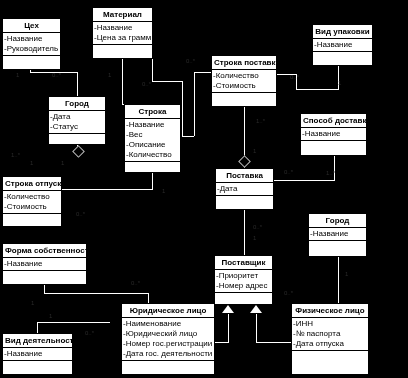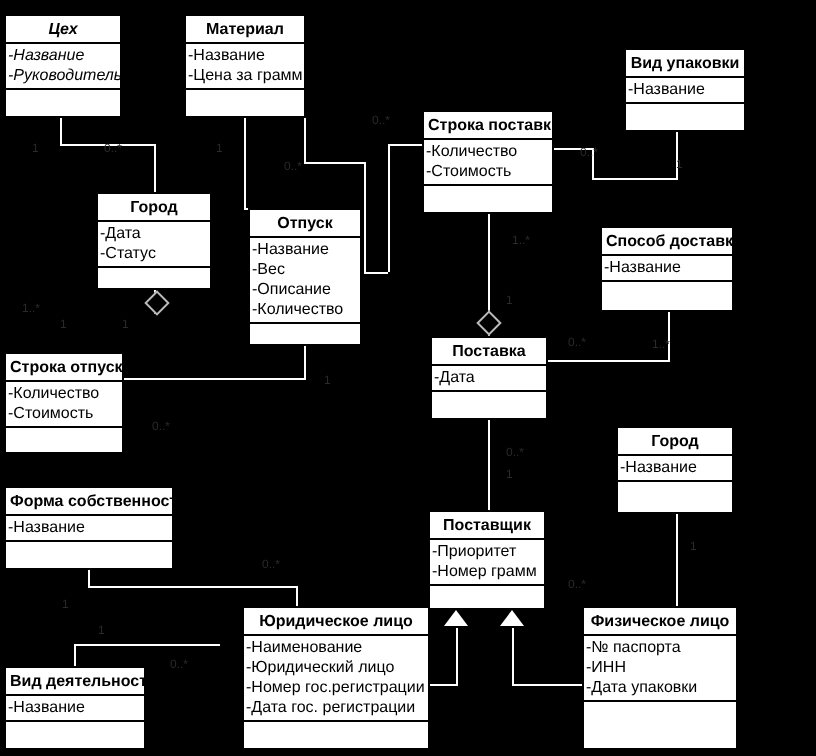--- a/index.html
+++ b/index.html
@@ -134,21 +134,21 @@
     <div class="mult" style="left: 284px; top: 169px;">0..*</div>
     <div class="mult" style="left: 326px; top: 170px;">1..*</div>
     <div class="mult" style="left: 253px; top: 224px;">0..*</div>
     <div class="mult" style="left: 253px; top: 235px;">1</div>
     <div class="mult" style="left: 345px; top: 271px;">1</div>
     <div class="mult" style="left: 284px; top: 290px;">0..*</div>
     <div class="mult" style="left: 131px; top: 280px;">0..*</div>
     <div class="mult" style="left: 31px; top: 300px;">1</div>
     <div class="mult" style="left: 49px; top: 313px;">1</div>
     <div class="mult" style="left: 85px; top: 330px;">0..*</div>
-    <div class="uml-class" style="left: 2px; top: 7px; width: 59px; height: 52px; font-style: italic;">
+    <div class="uml-class" style="left: 2px; top: 18px; width: 59px; height: 52px;">
       <div class="uml-name">Цех</div>
       <div class="uml-attrs">
         <div class="uml-attr">-Название</div>
         <div class="uml-attr">-Руководитель</div>
       </div>
       <div class="uml-ops"></div>
     </div>
     <div class="uml-class" style="left: 92px; top: 7px; width: 61px; height: 52px;">
       <div class="uml-name">Материал</div>
       <div class="uml-attrs">
@@ -174,21 +174,21 @@
     </div>
     <div class="uml-class" style="left: 48px; top: 96px; width: 58px; height: 49px;">
       <div class="uml-name">Город</div>
       <div class="uml-attrs">
         <div class="uml-attr">-Дата</div>
         <div class="uml-attr">-Статус</div>
       </div>
       <div class="uml-ops"></div>
     </div>
     <div class="uml-class" style="left: 124px; top: 104px; width: 57px; height: 69px;">
-      <div class="uml-name">Отпуск</div>
+      <div class="uml-name">Строка</div>
       <div class="uml-attrs">
         <div class="uml-attr">-Название</div>
         <div class="uml-attr">-Вес</div>
         <div class="uml-attr">-Описание</div>
         <div class="uml-attr">-Количество</div>
       </div>
       <div class="uml-ops"></div>
     </div>
     <div class="uml-class" style="left: 300px; top: 113px; width: 67px; height: 43px;">
       <div class="uml-name">Способ доставки</div>
@@ -223,40 +223,40 @@
       <div class="uml-name">Форма собственности</div>
       <div class="uml-attrs">
         <div class="uml-attr">-Название</div>
       </div>
       <div class="uml-ops"></div>
     </div>
     <div class="uml-class" style="left: 214px; top: 255px; width: 59px; height: 50px;">
       <div class="uml-name">Поставщик</div>
       <div class="uml-attrs">
         <div class="uml-attr">-Приоритет</div>
-        <div class="uml-attr">-Номер грамм</div>
+        <div class="uml-attr">-Номер адрес</div>
       </div>
       <div class="uml-ops"></div>
     </div>
     <div class="uml-class" style="left: 121px; top: 303px; width: 94px; height: 72px;">
       <div class="uml-name">Юридическое лицо</div>
       <div class="uml-attrs">
         <div class="uml-attr">-Наименование</div>
         <div class="uml-attr">-Юридический лицо</div>
         <div class="uml-attr">-Номер гос.регистрации</div>
-        <div class="uml-attr">-Дата гос. регистрации</div>
+        <div class="uml-attr">-Дата гос. деятельности</div>
       </div>
       <div class="uml-ops"></div>
     </div>
     <div class="uml-class" style="left: 291px; top: 303px; width: 78px; height: 72px;">
       <div class="uml-name">Физическое лицо</div>
       <div class="uml-attrs">
+        <div class="uml-attr">-ИНН</div>
         <div class="uml-attr">-№ паспорта</div>
-        <div class="uml-attr">-ИНН</div>
-        <div class="uml-attr">-Дата упаковки</div>
+        <div class="uml-attr">-Дата отпуска</div>
       </div>
       <div class="uml-ops"></div>
     </div>
     <div class="uml-class" style="left: 2px; top: 333px; width: 71px; height: 42px;">
       <div class="uml-name">Вид деятельности</div>
       <div class="uml-attrs">
         <div class="uml-attr">-Название</div>
       </div>
       <div class="uml-ops"></div>
     </div>

